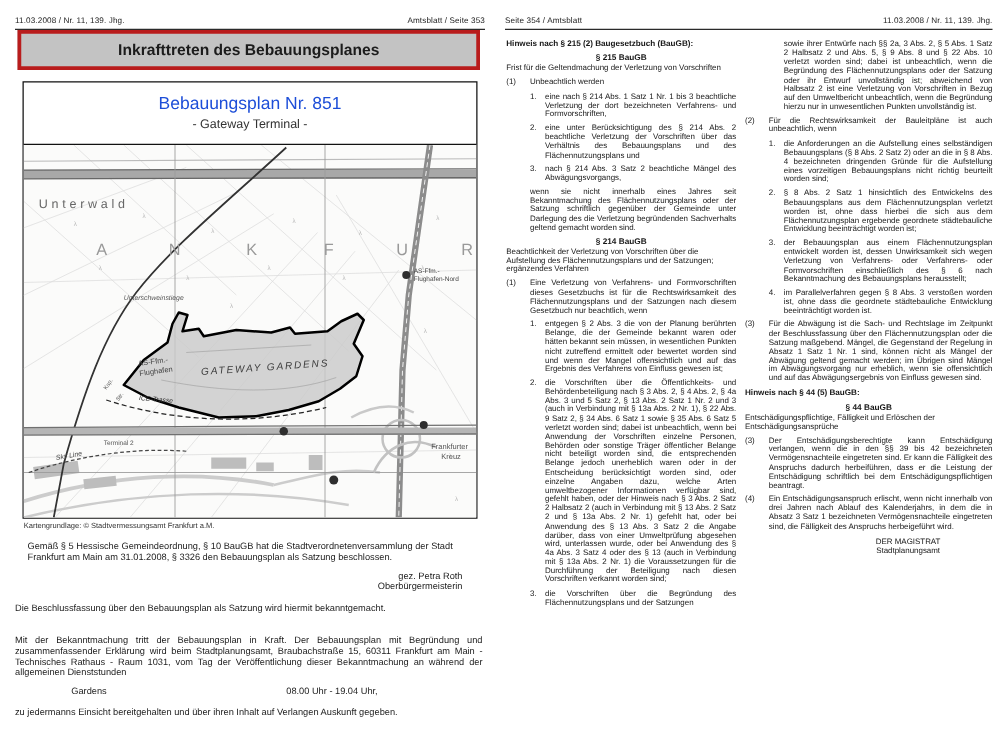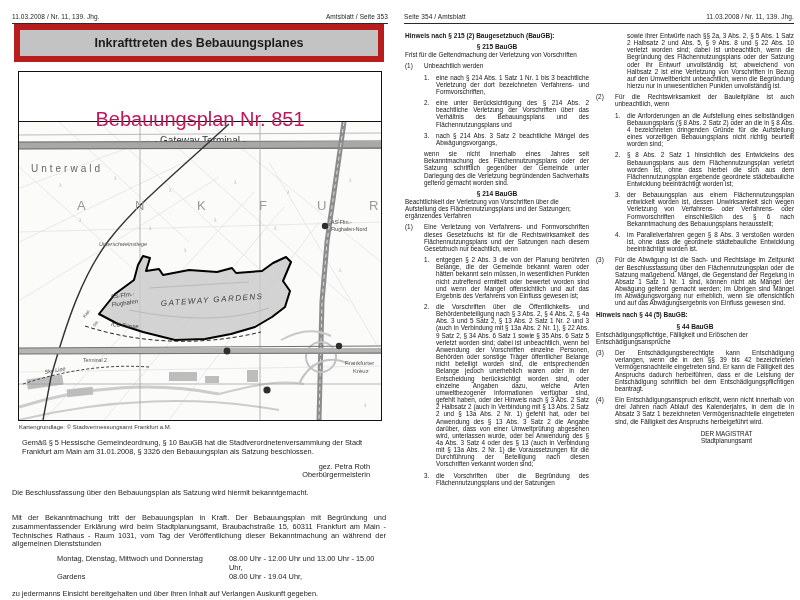--- a/index.html
+++ b/index.html
@@ -4,25 +4,25 @@
 <style>
   html,body{margin:0;padding:0;width:800px;height:600px;background:#ffffff;overflow:hidden;
     font-family:"Liberation Sans","DejaVu Sans",sans-serif;color:#1c1c1c;}
   .page{position:absolute;top:0;height:600px;background:#fff;}
   #left-page{left:0;width:398px;}
   #right-page{left:398px;width:402px;}
   .pg-header{position:absolute;top:13px;display:flex;justify-content:space-between;
     font-size:6.5px;letter-spacing:.1px;border-bottom:1px solid #2a2a2a;padding-bottom:3px;color:#222;}
   #left-page .pg-header{left:12px;width:376px;}
   #right-page .pg-header{left:6px;width:390px;}
-  .title-bar{margin:13px 14px 0 14px;background:#c3c3c3;border:6px solid #b91c1c;
+  .title-bar{margin:13px 14px 0 14px;background:#c3c3c3;border:3px solid #b91c1c;
     text-align:center;font-weight:bold;font-size:12.5px;padding:6px 0;}
   .map-frame{margin:9px 16px 0 18px;border:1px solid #111;}
   .map-title-block{height:50px;border-bottom:1px solid #111;text-align:center;padding-top:8px;box-sizing:border-box;}
-  .map-title{font-size:20px;color:#be185d;margin-top:28px;}
+  .map-title{font-size:14px;color:#1d4ed8;}
   .map-subtitle{font-size:10px;margin-top:4px;color:#333;}
   .map-svg{display:block;background:#fbfbfa;}
   .map-caption{margin:3px 16px 0 19px;font-size:6px;color:#333;}
   .lp-para{margin:9px 12px 0 12px;font-size:7.4px;line-height:8.8px;}
   .lp-para.indent-map{margin-left:22px;margin-right:16px;margin-top:9px;}
   .lp-para.just{text-align:justify;margin-top:16px;}
   .signature{margin:6px 28px 0 0;text-align:right;font-size:7.4px;line-height:8.8px;}
   .schedule{margin:5px 12px 0 57px;font-size:7.4px;line-height:9px;}
   .sch-row{display:flex;}
   .sch-day{width:172px;flex:0 0 172px;}
@@ -193,24 +193,20 @@
   <div class="signature">
     <div>gez. Petra Roth</div>
     <div>Oberbürgermeisterin</div>
   </div>
 
   <p class="lp-para">Die Beschlussfassung über den Bebauungsplan als Satzung wird hiermit bekanntgemacht.</p>
   <p class="lp-para just">Mit der Bekanntmachung tritt der Bebauungsplan in Kraft. Der Bebauungsplan mit Begründung und zusammenfassender Erklärung wird beim Stadtplanungsamt, Braubachstraße 15, 60311 Frankfurt am Main - Technisches Rathaus - Raum 1031, vom Tag der Veröffentlichung dieser Bekanntmachung an während der allgemeinen Dienststunden</p>
 
   <div class="schedule">
     <div class="sch-row">
-      <span class="sch-day">Montag, Dienstag, Mittwoch und Donnerstag</span>
-      <span class="sch-time">08.00 Uhr - 12.00 Uhr und 13.00 Uhr - 15.00 Uhr,</span>
-    </div>
-    <div class="sch-row">
       <span class="sch-day">Gardens</span>
       <span class="sch-time">08.00 Uhr - 19.04 Uhr,</span>
     </div>
   </div>
 
   <p class="lp-para">zu jedermanns Einsicht bereitgehalten und über ihren Inhalt auf Verlangen Auskunft gegeben.</p>
 </div>
 
 <div class="page" id="right-page">
   <div class="pg-header">

